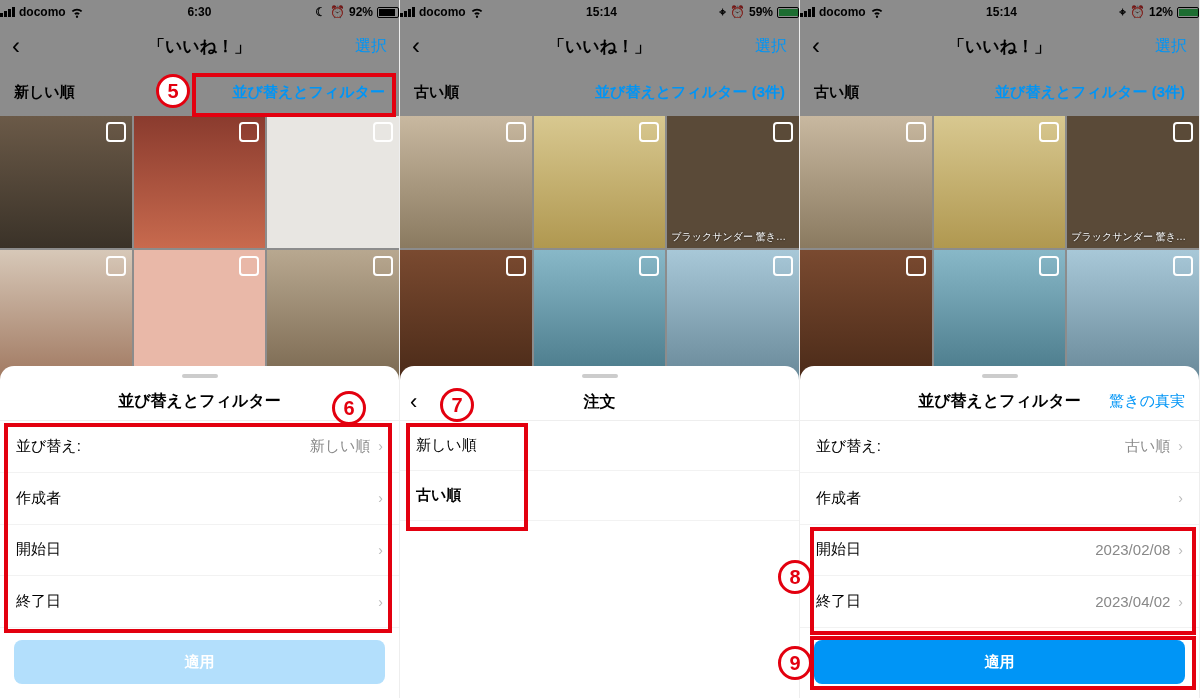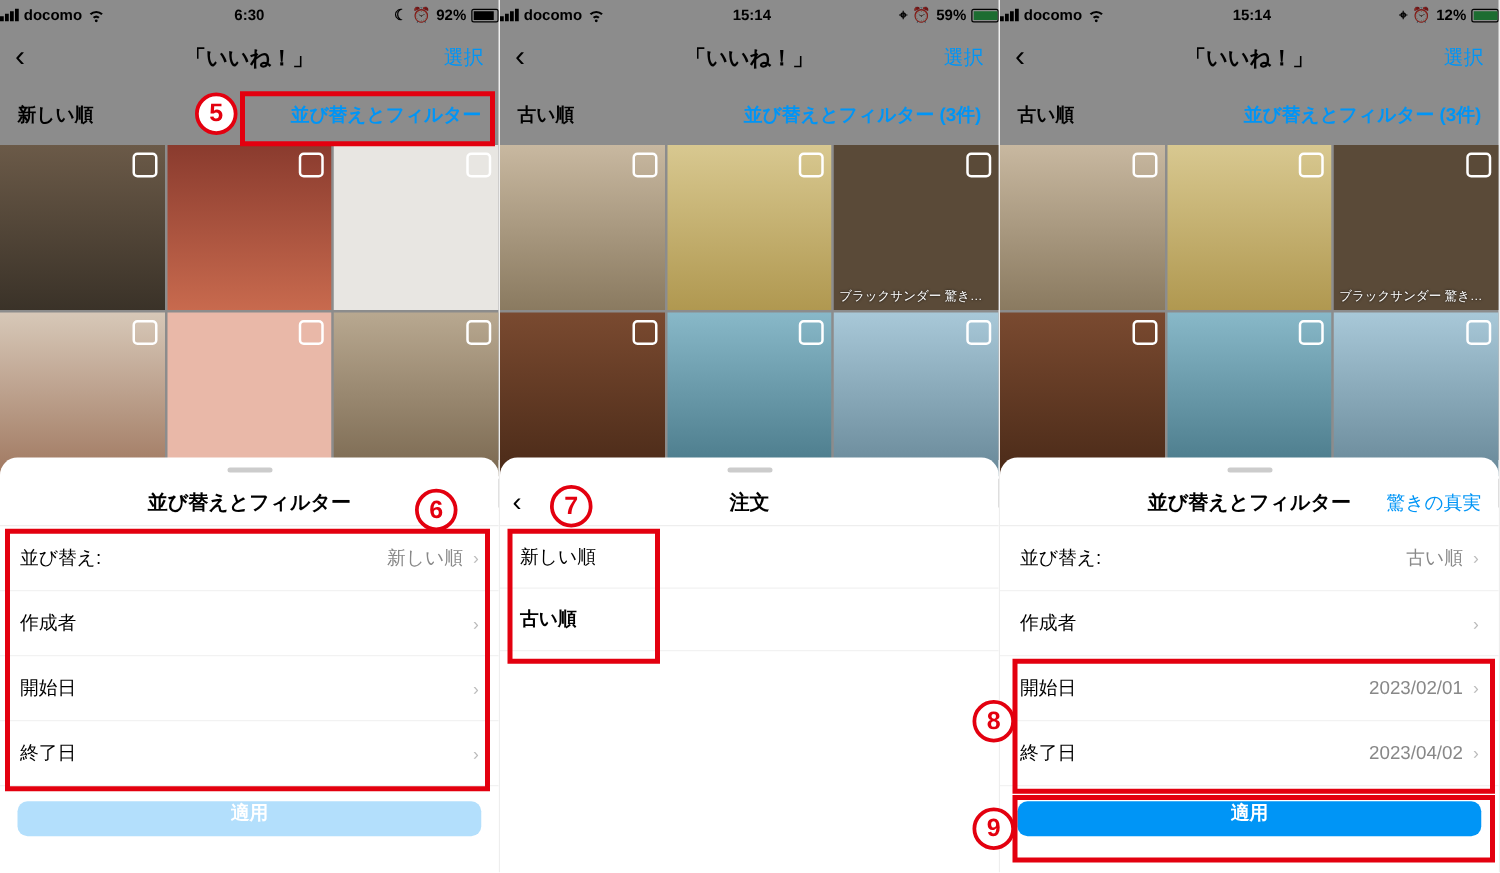--- a/index.html
+++ b/index.html
@@ -137,23 +137,23 @@
     display:flex;align-items:center;justify-content:space-between;
     padding:0 16px;
     font-size:15px;
     border-bottom:1px solid #f2f2f2;
   }
   .sheet-row .val{color:#888;margin-right:8px;}
   .chev{color:#bbb;font-size:14px;}
 
   .apply-btn{
     margin:12px 14px 14px;
-    height:28px;
+    height:44px;
     border-radius:8px;
-    display:flex;align-items:flex-start;justify-content:center;
+    display:flex;align-items:center;justify-content:center;
     font-size:15px;font-weight:600;color:#fff;
   }
   .apply-btn.disabled{background:#b3dffc;}
   .apply-btn.enabled{background:#0095f6;}
 
   
   .anno{
     position:absolute;z-index:5;
     width:34px;height:34px;border-radius:50%;
     border:3px solid #e3000f;background:#fff;
@@ -453,21 +453,21 @@
     <div class="sheet-row">
       <span>並び替え:</span>
       <span><span class="val">古い順</span><span class="chev">›</span></span>
     </div>
     <div class="sheet-row">
       <span>作成者</span>
       <span class="chev">›</span>
     </div>
     <div class="sheet-row">
       <span>開始日</span>
-      <span><span class="val">2023/02/01</span><span class="chev">›</span></span>
+      <span><span class="val">2023/02/08</span><span class="chev">›</span></span>
     </div>
     <div class="sheet-row">
       <span>終了日</span>
       <span><span class="val">2023/04/02</span><span class="chev">›</span></span>
     </div>
 
     <div class="apply-btn enabled">
       <span>適用</span>
     </div>
   </div>

